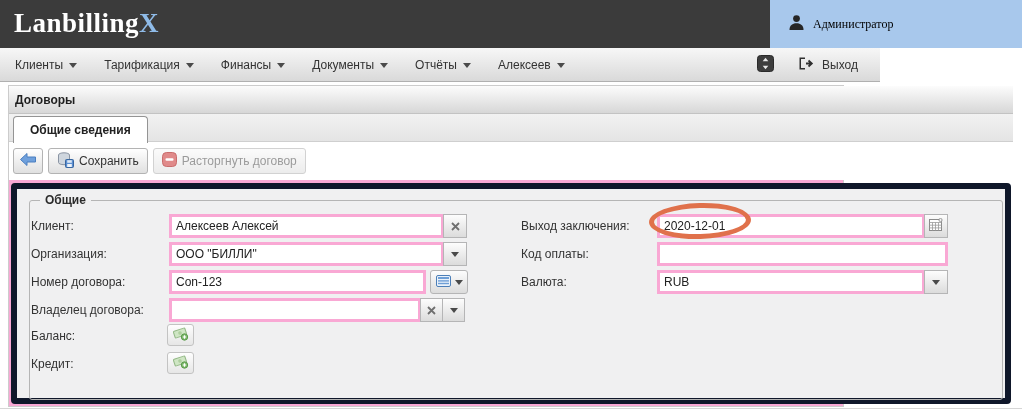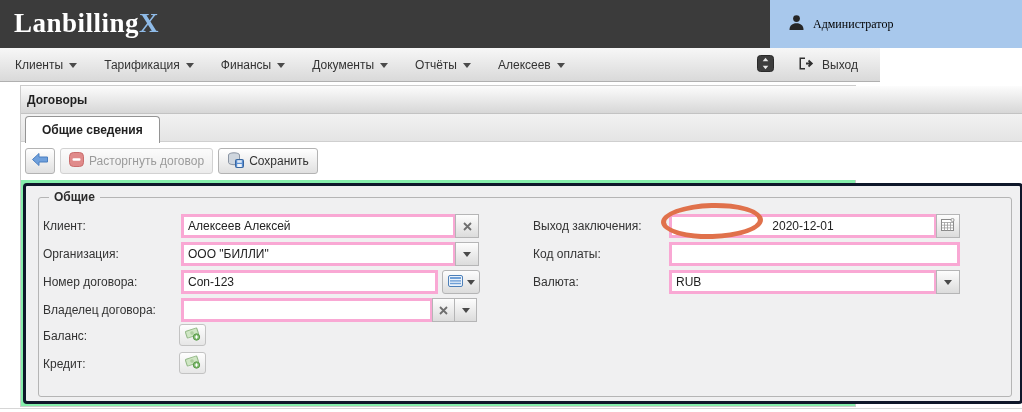--- a/index.html
+++ b/index.html
@@ -20,21 +20,21 @@
     display:flex; align-items:center; }
   .menu-items { display:flex; align-items:center; gap:27px; padding-left:15px; }
   .menu-item { display:flex; align-items:center; gap:6px; font-size:12px; color:#333; cursor:pointer; }
   .caret { width:0; height:0; border-left:4px solid transparent; border-right:4px solid transparent; border-top:5px solid #4a4a4a; margin-top:1px; }
   .menubar-right { position:absolute; right:22px; top:0; height:34px; display:flex; align-items:center; gap:24px; }
   .exit-group { display:flex; align-items:center; gap:8px; cursor:pointer; }
   .exit-label { font-size:12px; color:#333;text-align:center; }
 
   
   .content-frame { position:absolute; left:8px; top:85px; width:836px; height:322px;
-    background:#86efac; border:1px solid #cccccc;margin-left:12px; }
+    background:#f9a8d4; border:1px solid #cccccc; }
 
   .breadcrumb-bar { position:absolute; left:0; top:0; width:1004px; height:28px;
     background:linear-gradient(#fcfcfc,#d7d7d7); border-bottom:1px solid #c3c3c3;
     display:flex; align-items:center; padding-left:6px; }
   .breadcrumb-bar .title { font-size:12px; font-weight:bold; color:#1f1f1f; }
 
   .tabstrip { position:absolute; left:0; top:28px; width:1004px; height:28px;
     background:linear-gradient(#f2f2f2,#e4e4e4); border-bottom:1px solid #cfcfcf; }
   .tab { position:absolute; left:4px; top:2px; height:27px; min-width:128px; padding:0 16px;
     background:#fff; border:1px solid #949494; border-bottom:none; border-radius:4px 4px 0 0;
@@ -43,21 +43,21 @@
   .toolbar { position:absolute; left:0; top:56px; width:1004px; height:38px; background:#fff;
     display:flex; align-items:center; gap:5px; padding-left:4px; }
   .tb-btn { height:26px; display:flex; align-items:center; gap:5px; padding:0 8px;
     background:linear-gradient(#ffffff,#e0e0e0); border:1px solid #b3b3b3; border-radius:3px;
     font-size:12px; color:#333; cursor:pointer; }
   .tb-btn.icon-only { width:30px; justify-content:center; padding:0; }
   .tb-btn.disabled { background:linear-gradient(#fbfbfb,#ececec); border-color:#d2d2d2; color:#9b9b9b; cursor:default; }
 
   
   .form-panel { position:absolute; left:2px; top:97px; width:1000px; height:221px;
-    background:#f0f0f1; border:3px solid #0f172a; border-radius:4px; }
+    background:#f0f0f1; border:6px solid #0f172a; border-radius:4px; }
   .fieldset { position:absolute; left:12px; top:11px; width:974px; height:200px;
     border:1px solid #b5b5b5; border-radius:3px; }
   .legend { position:absolute; left:10px; top:-8px; background:#f0f0f1; padding:0 5px;
     font-size:12px; font-weight:bold; color:#2b2b2b; }
 
   .fl { position:absolute; font-size:12px; color:#333; line-height:24px; height:24px; }
   .tin { position:absolute; height:24px; border:3px solid #f9a8d4; background:#fff;
     font-size:12px; color:#222; padding:0 4px; font-family:"Liberation Sans","DejaVu Sans",sans-serif; }
   .trig { position:absolute; height:24px; background:linear-gradient(#fdfdfd,#dcdcdc);
     border:1px solid #b5b5b6; display:flex; align-items:center; justify-content:center; cursor:pointer; }
@@ -148,40 +148,40 @@
     </div>
 
     <div class="toolbar">
       <div class="tb-btn icon-only">
         <span>
           <svg width="18" height="15" viewBox="0 0 18 15">
               <path d="M8 1.5 L1.5 7.5 L8 13.5 V10 H16.5 V5 H8 Z" fill="#6fa0dc" stroke="#4b7fc0" stroke-width="1"></path>
             </svg>
         </span>
       </div>
-      <div class="tb-btn disabled">
-        <span>
-          <svg width="15" height="15" viewBox="0 0 15 15">
-              <rect x="0.5" y="0.5" width="14" height="14" rx="4" fill="#e08a8a" stroke="#c96d6d"></rect>
-              <rect x="3.5" y="6.3" width="8" height="2.4" rx="1" fill="#fff"></rect>
-            </svg>
-        </span>
-        <span>Расторгнуть договор</span>
-      </div>
       <div class="tb-btn">
         <span>
           <svg width="17" height="16" viewBox="0 0 17 16">
               <ellipse cx="7" cy="3" rx="5.5" ry="2.2" fill="#cfd6de" stroke="#8a94a3"></ellipse>
               <path d="M1.5 3 V10.5 C1.5 11.7 4 12.7 7 12.7 C10 12.7 12.5 11.7 12.5 10.5 V3" fill="#cfd6de" stroke="#8a94a3"></path>
               <rect x="8.5" y="7.5" width="8" height="8" rx="1" fill="#5b8ed0" stroke="#38669f"></rect>
               <rect x="10.2" y="8.2" width="4.6" height="2.6" fill="#dce8f5"></rect>
               <rect x="10.2" y="12" width="4.6" height="3" fill="#eef4fa"></rect>
             </svg>
         </span>
         <span>Сохранить</span>
+      </div>
+      <div class="tb-btn disabled">
+        <span>
+          <svg width="15" height="15" viewBox="0 0 15 15">
+              <rect x="0.5" y="0.5" width="14" height="14" rx="4" fill="#e08a8a" stroke="#c96d6d"></rect>
+              <rect x="3.5" y="6.3" width="8" height="2.4" rx="1" fill="#fff"></rect>
+            </svg>
+        </span>
+        <span>Расторгнуть договор</span>
       </div>
     </div>
 
     <div class="form-panel">
       <div class="fieldset">
         <span class="legend">Общие</span>
       </div>
     </div>
 
     <span class="fl" style="left:22px; top:128px;">Клиент:</span>
@@ -245,21 +245,21 @@
               <rect x="2" y="3.5" width="12" height="7" rx="1" fill="#cfe6c4" stroke="#93b886"></rect>
               <circle cx="8" cy="7" r="1.8" fill="#aecf9f"></circle>
             </g>
             <circle cx="12.5" cy="11" r="3.2" fill="#7cb96a" stroke="#5c9a4c"></circle>
             <path d="M12.5 9.3 V12.7 M10.8 11 H14.2" stroke="#fff" stroke-width="1.2"></path>
           </svg>
       </span>
     </div>
 
     <span class="fl" style="left:512px; top:128px;">Выход заключения:</span>
-    <input class="tin" style="left: 648px; top: 128px; width: 268px; text-align: center;" value="2020-12-01">
+    <input class="tin" style="left: 648px; top: 128px; width: 268px;" value="2020-12-01">
     <div class="trig" style="left:915px; top:128px; width:24px;">
       <span>
         <svg width="14" height="13" viewBox="0 0 14 13">
             <rect x="0.5" y="1.5" width="12" height="11" fill="#fff" stroke="#8a8a8a"></rect>
             <path d="M0.5 4.5 H12.5 M3.5 4.5 V12.5 M6.5 4.5 V12.5 M9.5 4.5 V12.5 M0.5 7.2 H12.5 M0.5 9.9 H12.5" stroke="#9a9a9a" stroke-width="0.8"></path>
             <circle cx="11.5" cy="2" r="1.6" fill="#f3f3f3" stroke="#8a8a8a" stroke-width="0.8"></circle>
           </svg>
       </span>
     </div>
 

